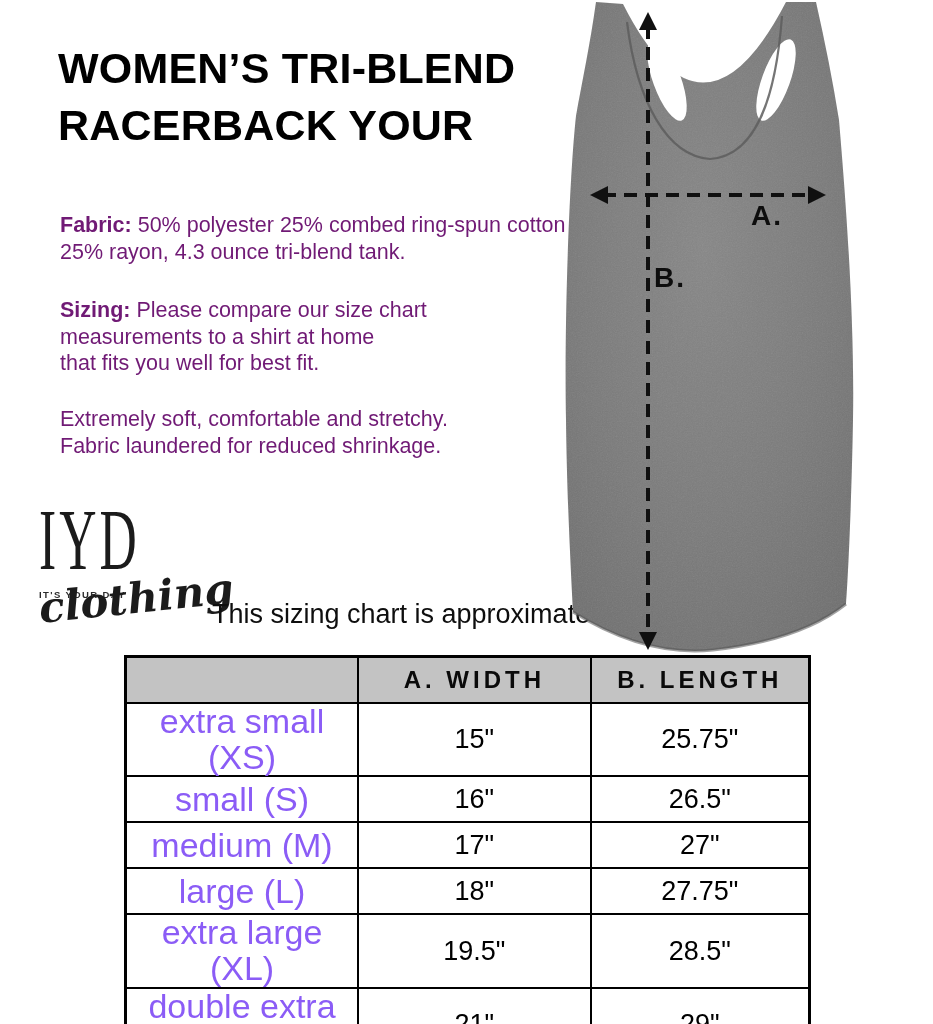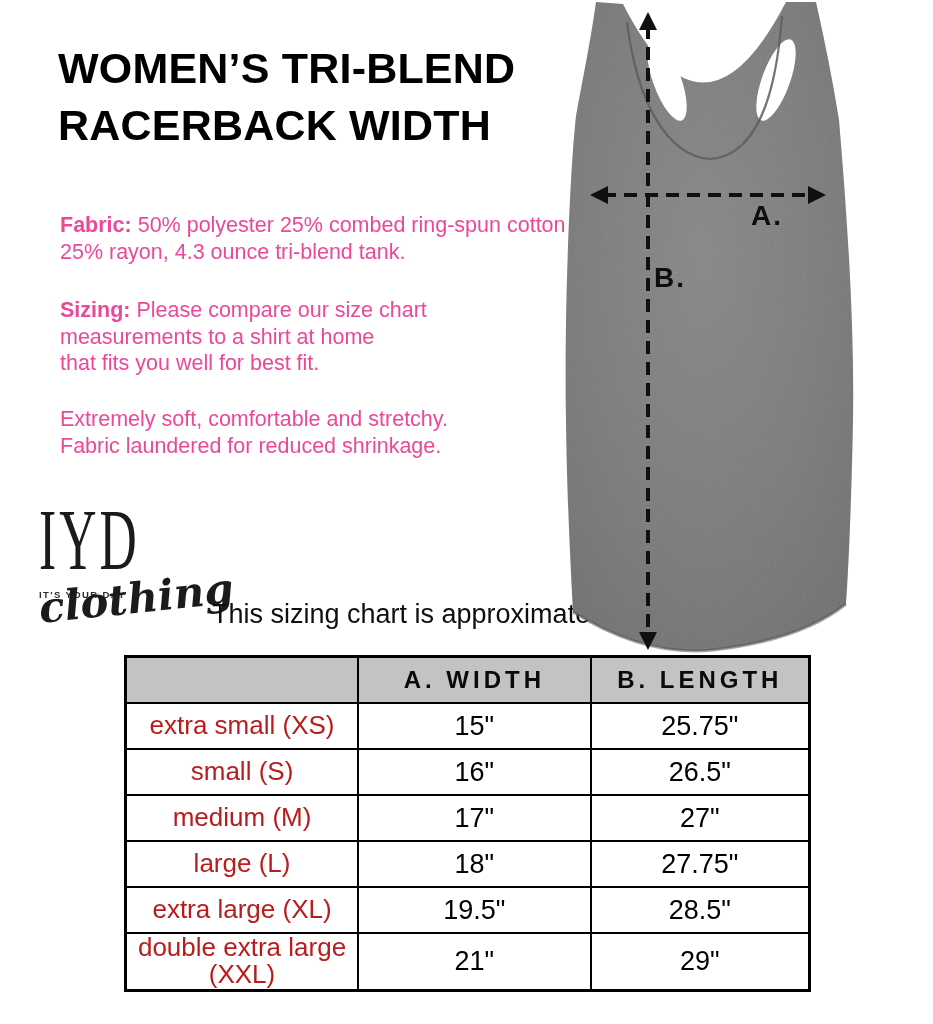--- a/index.html
+++ b/index.html
@@ -5,21 +5,21 @@
   html,body { margin:0; padding:0; background:#ffffff; }
   .page {
     position:relative; width:933px; height:1024px; background:#ffffff;
     font-family:"Liberation Sans", sans-serif; overflow:hidden; color:#000;
   }
   .title {
     position:absolute; left:58px; top:40px;
     font-size:43px; font-weight:bold; line-height:1.32; letter-spacing:0.2px; color:#000;
     white-space:nowrap;
   }
-  .para { position:absolute; left:60px; font-size:21.5px; line-height:1.24; color:#ec4899; white-space:nowrap; }
+  .para { position:absolute; left:60px; font-size:21.5px; line-height:1.24; color:#701a75; white-space:nowrap; }
   .para b { font-weight:bold; }
   .fabric   { top:212px; }
   .sizing   { top:297px; }
   .features { top:406px; }
 
   .logo { position:absolute; left:39px; top:508px; color:#1b1b1b; width:170px; }
   .logo-iyd {
     font-family:"Liberation Serif", serif; font-size:86px; font-weight:500;
     line-height:0.76; letter-spacing:5px;
     transform:scaleX(0.60); transform-origin:left top; white-space:nowrap;
@@ -43,31 +43,31 @@
     table-layout:fixed;
   }
   table.size-chart th, table.size-chart td {
     border:2.5px solid #000; text-align:center; vertical-align:middle; padding:0 6px;
   }
   table.size-chart thead th {
     background:#c3c3c3; height:44px; font-size:24px; font-weight:bold; letter-spacing:4px;
     color:#0a0a0a;
   }
   table.size-chart tbody td { height:44px; }
-  td.size-cell { font-size:26px; line-height:1.05; color:#b91c1c; }
+  td.size-cell { font-size:34px; line-height:1.05; color:#8b5cf6; }
   td.val-cell  { font-size:27px; color:#000; }
 </style>
 </head>
 <body>
 
 <div class="page">
 
   <div class="title">
     <div>WOMEN’S TRI-BLEND</div>
-    <div>RACERBACK WIDTH</div>
+    <div>RACERBACK YOUR</div>
   </div>
 
   <div class="para fabric">
     <div><b>Fabric:</b> <span>50% polyester 25% combed ring-spun cotton</span></div>
     <div>25% rayon, 4.3 ounce tri-blend tank.</div>
   </div>
 
   <div class="para sizing">
     <div><b>Sizing:</b> <span>Please compare our size chart</span></div>
     <div>measurements to a shirt at home</div>

